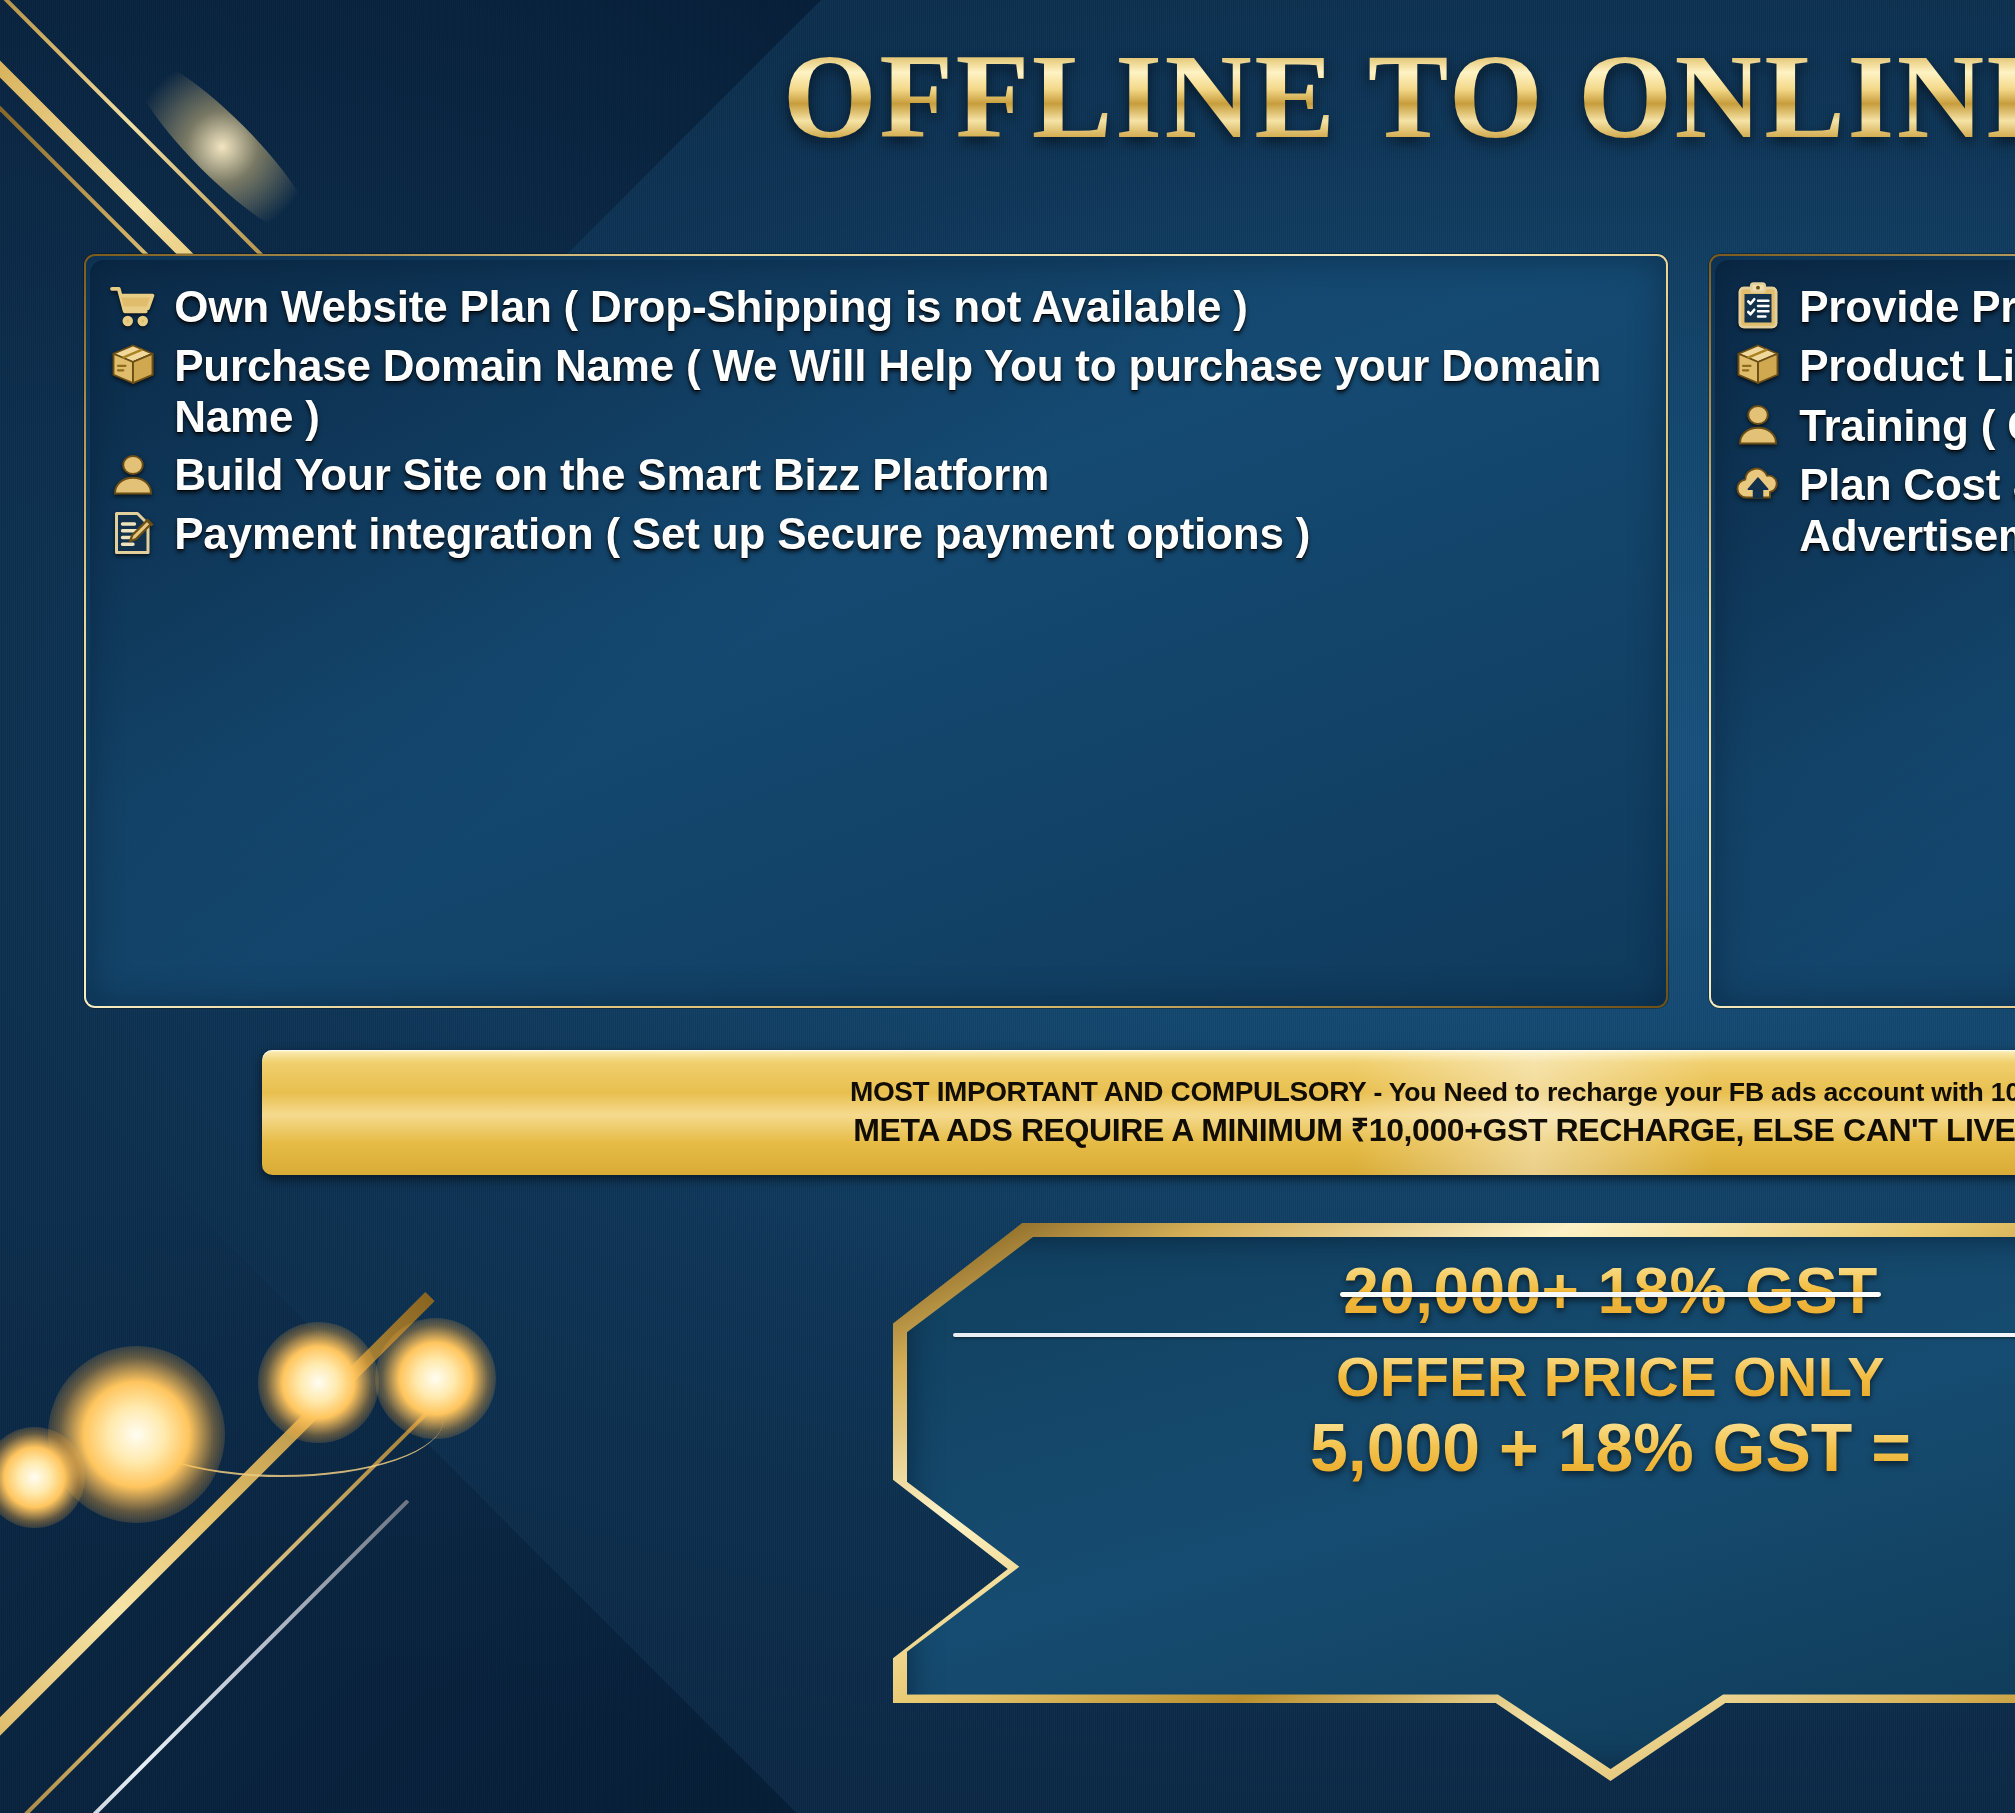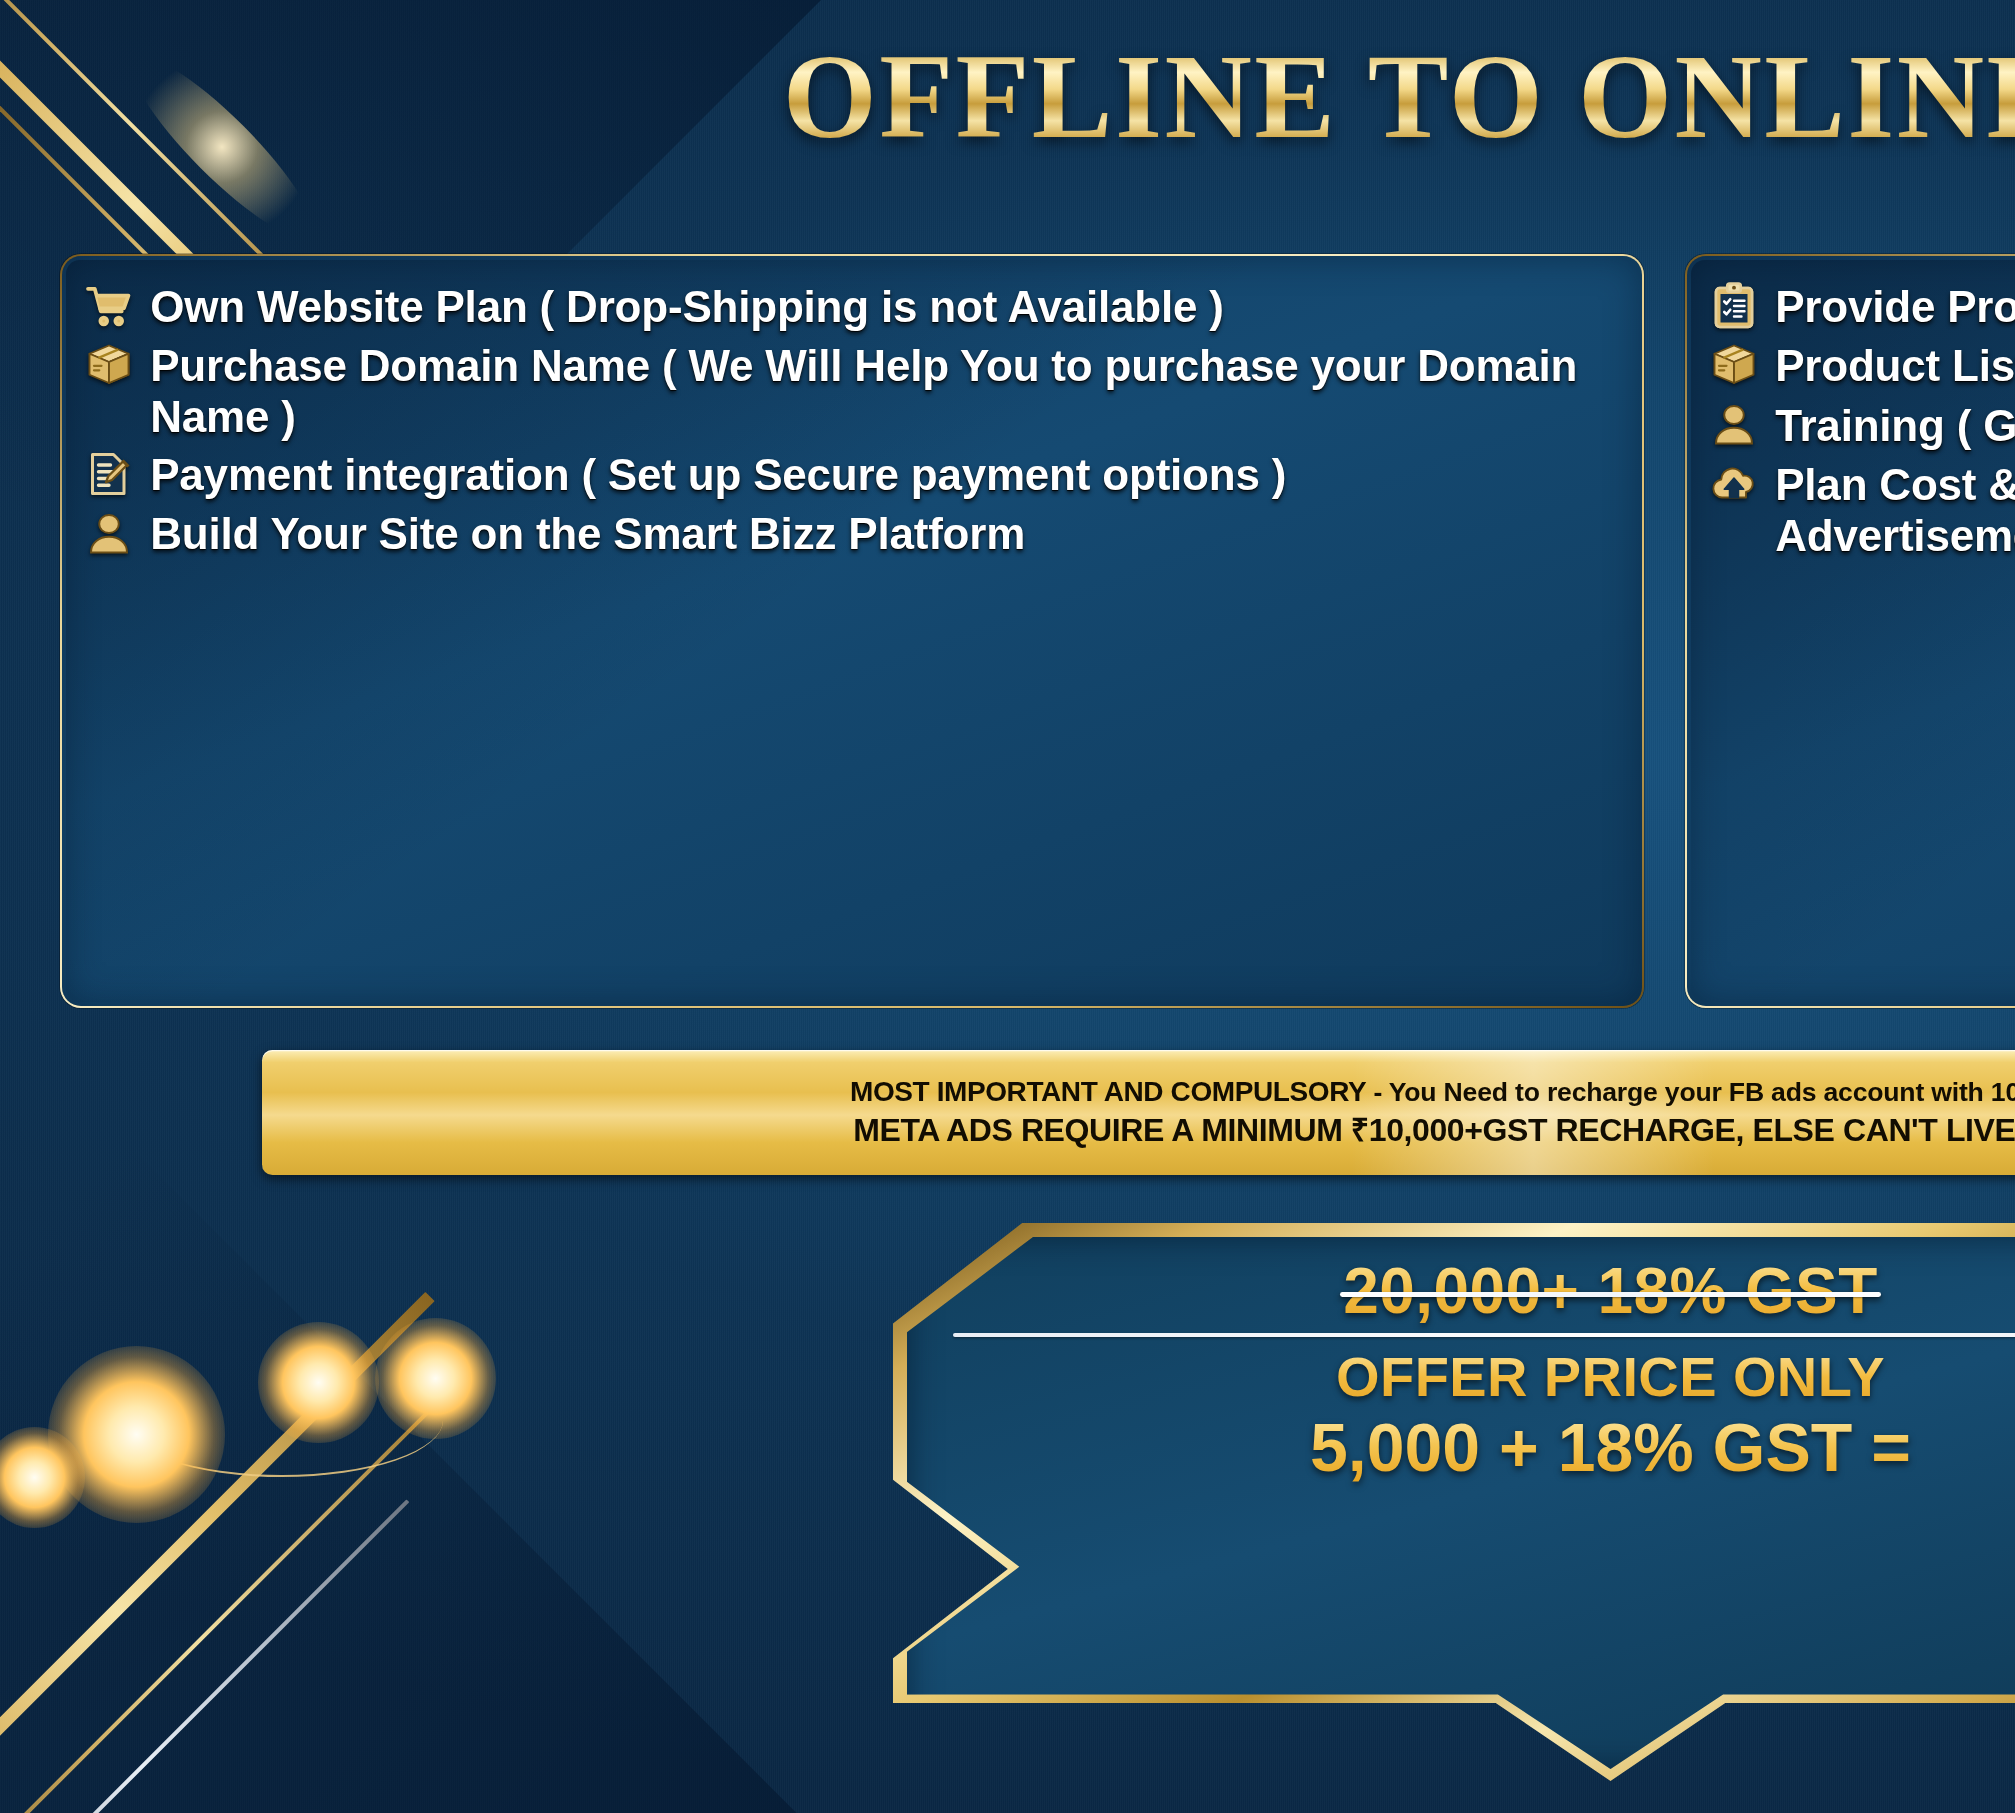--- a/index.html
+++ b/index.html
@@ -57,32 +57,33 @@
         #c79d3c 56%,#f5e3a6 70%,#d2ab4e 84%,#8f6a1f 100%);
     -webkit-background-clip:text;background-clip:text;
     -webkit-text-fill-color:transparent;color:transparent;
     filter:drop-shadow(0 5.6px 6.4px rgba(0,0,0,.55));
   }
 
   
   .panel{
     position:absolute;
     border:2.4px solid transparent;
-    border-radius:21px;
+    border-radius:11px;
     background:
       linear-gradient(160deg,#123e63 0%,#154a72 40%,#0f3a5c 100%) padding-box,
       linear-gradient(155deg,#6d4f15 0%,#e2c madame 0%) border-box;
     background:
       linear-gradient(160deg,#123e63 0%,#154a72 42%,#0f3a5c 100%) padding-box,
       linear-gradient(150deg,#7a5a1b 0%,#e9d79a 22%,#f7ecc2 45%,#cfa f 55%,#d8b96a 72%,#6d4f15 100%) border-box;
     background:
       linear-gradient(160deg,#123e63 0%,#154a72 42%,#0f3a5c 100%) padding-box,
       linear-gradient(150deg,#7a5a1b 0%,#e9d79a 22%,#f7ecc2 45%,#e3c77f 62%,#d8b96a 78%,#6d4f15 100%) border-box;
     box-shadow:0 0 0 0.8px rgba(0,0,0,.35), inset 0 0 36px rgba(3,20,40,.45);
     padding:22px 18.5px 16px 18.5px;
+    margin-left:24px;
   }
   .panel::after{
     content:"";position:absolute;inset:4px;border-radius:13.7px;
     background:linear-gradient(145deg,rgba(2,18,38,.45) 0%,rgba(2,18,38,0) 46%);
     pointer-events:none;
   }
   #panel-left{left:60px;top:254px;width:1584px;height:754px;}
   #panel-right{left:1685px;top:254px;width:1483px;height:754px;}
 
   .frow{display:flex;align-items:flex-start;gap:13.7px;margin-bottom:3.2px;position:relative;z-index:2;}
@@ -228,41 +229,41 @@
           <path d="M12 33h10M12 39h7" stroke="#8e6c1c" stroke-width="3" stroke-linecap="round"></path>
             </g>
           </svg>
       </span>
       <span class="ftext">Purchase Domain Name ( We Will Help You to purchase your Domain Name )</span>
     </div>
 
     <div class="frow">
       <span class="ic">
         <svg viewBox="0 0 64 64">
+            <g fill="#e3c277" stroke="#6b4e16" stroke-width="2.5">
+          <ellipse cx="32" cy="20" rx="13" ry="12"></ellipse>
+          <path d="M8 58c0-13 11-21 24-21s24 8 24 21z"></path>
+            </g>
+          </svg>
+      </span>
+      <span class="ftext">Build Your Site on the Smart Bizz Platform</span>
+    </div>
+
+    <div class="frow">
+      <span class="ic">
+        <svg viewBox="0 0 64 64">
             <g stroke="#e3cf9c" stroke-width="4" stroke-linejoin="round">
           <path d="M10 6h28l14 14v38H10z" fill="#12314d"></path>
           <path d="M18 20h16M18 29h22M18 38h18M18 47h14" stroke="#efe3bd" stroke-width="4.5" stroke-linecap="round"></path>
           <path d="M56 20 36 40l-8 3 3-8 20-20z" fill="#e6c57e" stroke="#6b4e16" stroke-width="3"></path>
           <path d="M50 14l8 8" stroke="#6b4e16" stroke-width="4"></path>
             </g>
           </svg>
       </span>
       <span class="ftext">Payment integration ( Set up Secure payment options )</span>
-    </div>
-
-    <div class="frow">
-      <span class="ic">
-        <svg viewBox="0 0 64 64">
-            <g fill="#e3c277" stroke="#6b4e16" stroke-width="2.5">
-          <ellipse cx="32" cy="20" rx="13" ry="12"></ellipse>
-          <path d="M8 58c0-13 11-21 24-21s24 8 24 21z"></path>
-            </g>
-          </svg>
-      </span>
-      <span class="ftext">Build Your Site on the Smart Bizz Platform</span>
     </div>
 
   </div>
 
   <div class="panel" id="panel-right">
 
     <div class="frow">
       <span class="ic">
         <svg viewBox="0 0 64 64">
             <g stroke="#e3cf9c" stroke-width="3.5" stroke-linejoin="round">

